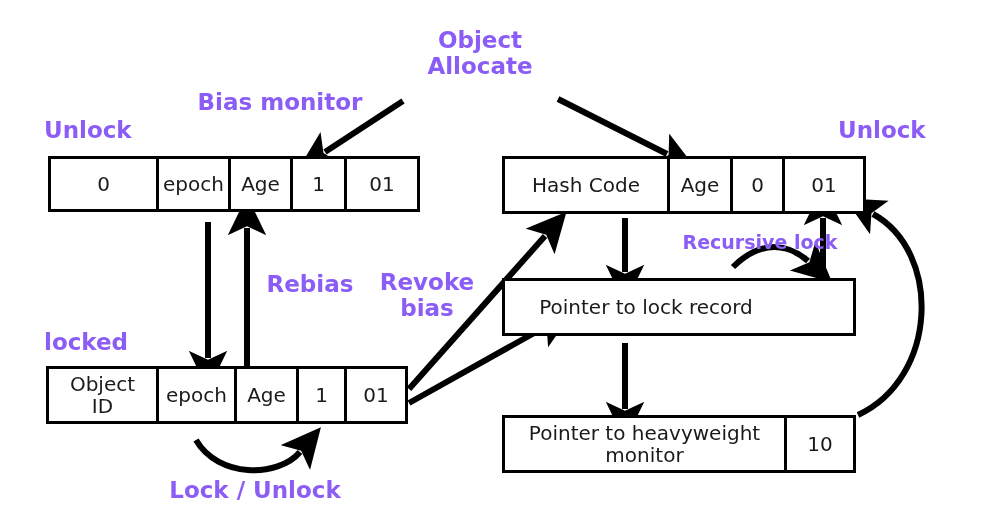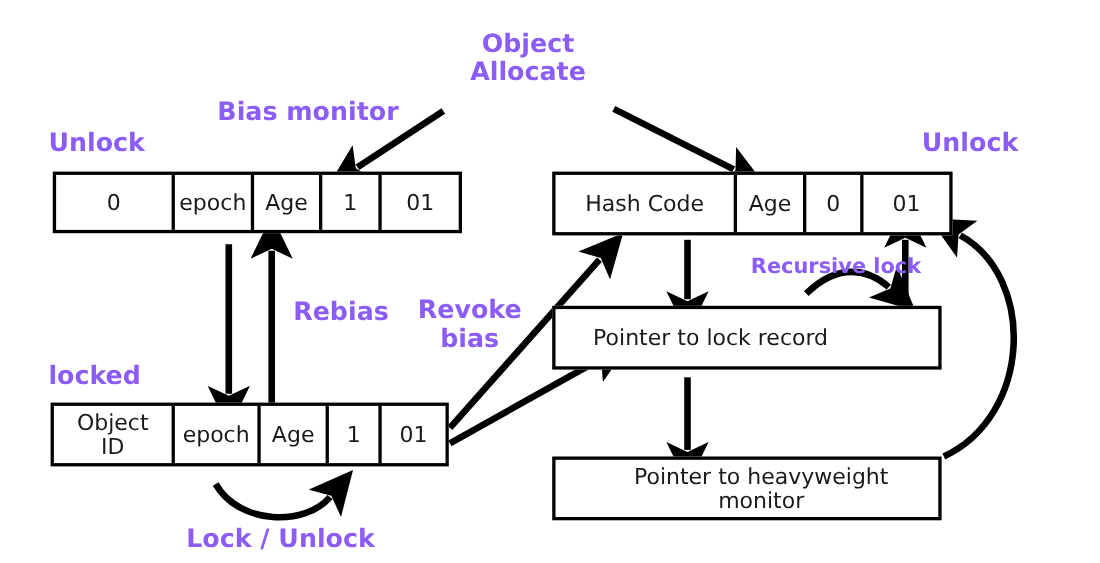--- a/index.html
+++ b/index.html
@@ -161,18 +161,19 @@
     <div class="cell" style="flex:0 0 165px;">Hash Code</div>
     <div class="cell" style="flex:0 0 63px;">Age</div>
     <div class="cell" style="flex:0 0 52px;">0</div>
     <div class="cell" style="flex:1 1 auto;">01</div>
   </div>
 
   <div class="mwbox" style="left:502px; top:278px; width:354px; height:58px;">
     <div class="cell" style="flex:0 0 282px;">Pointer to lock record</div>
   </div>
 
-  <div class="mwbox" style="left:502px; top:415px; width:354px; height:58px;padding-left:46px;">
+  <div class="mwbox" style="left:502px; top:415px; width:354px; height:58px;">
     <div class="cell" style="flex:0 0 282px;">Pointer to heavyweight
 monitor</div>
+    <div class="cell" style="flex:1 1 auto;">10</div>
   </div>
 
 </div>
 
 </body></html>

